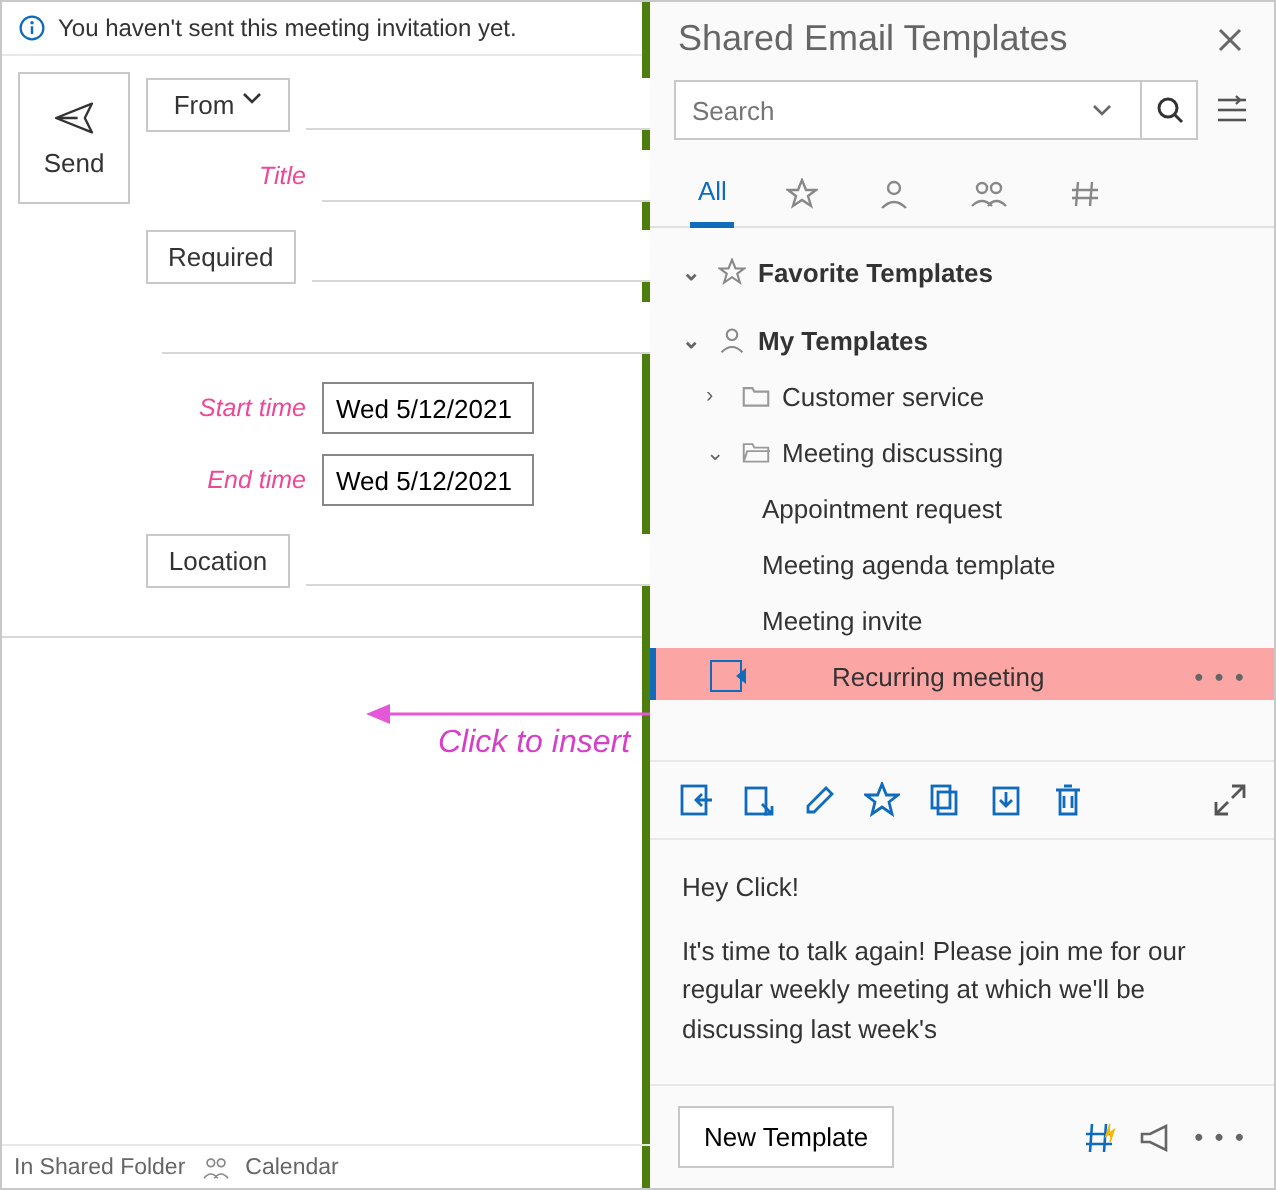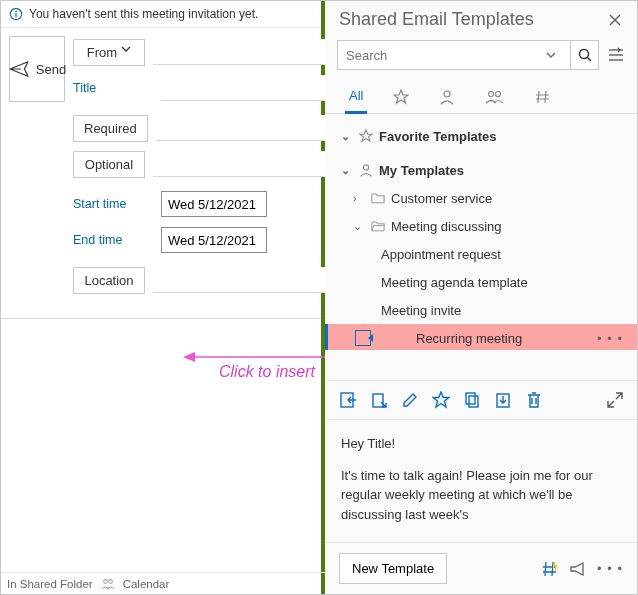--- a/index.html
+++ b/index.html
@@ -36,21 +36,21 @@
 .compose {
   padding: 8px;
   display: flex;
   gap: 8px;
 }
 .send-col { width: 60px; }
 .send-btn {
   border: 1px solid #c8c8c8;
   background: #fff;
   width: 56px; height: 66px;
-  display: flex; flex-direction: row;
+  display: flex; flex-direction: column;
   align-items: center; justify-content: center;
   gap: 6px;
   cursor: pointer;
 }
 .fields-col { flex: 1; }
 .frow {
   display: flex;
   align-items: center;
   height: 32px;
   margin-bottom: 4px;
@@ -63,23 +63,24 @@
   min-width: 72px;
   text-align: center;
   cursor: pointer;
   display: inline-flex;
   align-items: flex-start;
   justify-content: center;
   gap: 4px;
 }
 .plain-label {
   width: 80px;
-  text-align: left;
-  color: #0369a1;
+  text-align: right;
+  color: #ec4899;
   font-size: 12.5px;
+  font-style: italic;
 }
 .field-input {
   flex: 1;
   height: 26px;
   border: none;
   border-bottom: 1px solid #d8d8d8;
   margin-left: 8px;
   padding: 0 4px;
   font-size: 13px;
 }
@@ -348,21 +349,20 @@
       </div>
       <div class="frow">
         <div class="plain-label">Title</div>
         <input class="field-input" style="">
       </div>
       <div class="frow" style="margin-top:8px">
         <div class="label-btn">Required</div>
         <input class="field-input" style="">
       </div>
       <div class="frow">
-        <div class="label-btn">Optional</div>
         <input class="field-input" style="">
       </div>
       <div class="frow" style="margin-top:8px">
         <div class="plain-label">Start time</div>
         <input class="date-input" value="Wed 5/12/2021" style="">
       </div>
       <div class="frow">
         <div class="plain-label">End time</div>
         <input class="date-input" value="Wed 5/12/2021" style="">
       </div>
@@ -552,21 +552,21 @@
         </svg>
       </span>
     <span class="expand-btn">
         <svg width="16" height="16" viewBox="0 0 16 16">
           <path d="M9 1 L15 1 L15 7 M15 1 L9 7 M7 15 L1 15 L1 9 M1 15 L7 9" fill="none" stroke="#555" stroke-width="1.4"></path>
         </svg>
       </span>
   </div>
 
   <div class="preview">
-    <p>Hey Title!</p>
+    <p>Hey Click!</p>
     <p>It's time to talk again! Please join me for our regular weekly meeting at which we'll be discussing last week's</p>
   </div>
 
   <div class="footer">
     <button class="new-tpl-btn">New Template</button>
     <div class="footer-spacer"></div>
     <span class="ico hash-flash">
         <svg width="18" height="18" viewBox="0 0 18 18">
           <path d="M5 2 L4 16 M12 2 L11 16 M2 7 L15 7 M2 12 L15 12" stroke="#0f6cbd" stroke-width="1.3"></path>
           <path d="M14 2 L12 8 L16 5 L14 11" fill="#f5b800" stroke="#f5b800" stroke-width="0.8"></path>

